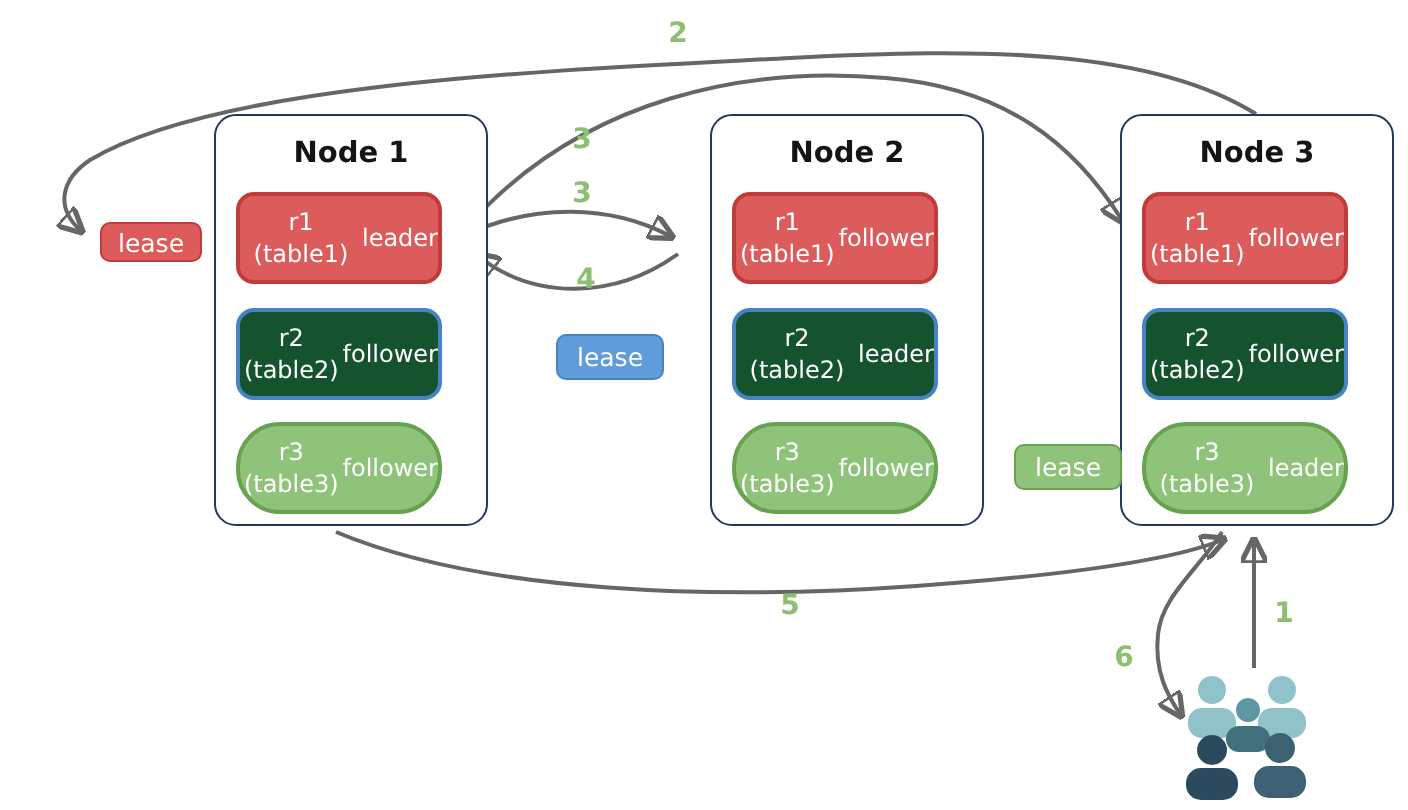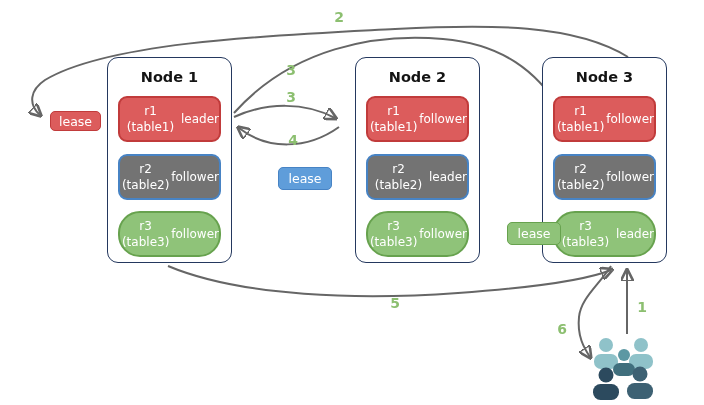--- a/index.html
+++ b/index.html
@@ -14,21 +14,21 @@
   .arrows {
     position: absolute;
     left: 0; top: 0;
     width: 704px; height: 405px;
     pointer-events: none;
   }
   .arrows path { stroke: #666666; stroke-width: 2; fill: none; }
   .node {
     position: absolute;
     top: 57px;
-    width: 125px;
+    width: 137px;
     height: 206px;
     background: #ffffff;
     border: 1.5px solid #24385E;
     border-radius: 11px;
     box-sizing: border-box;
   }
   .node-title {
     position: absolute;
     top: 11px; left: 0; right: 0;
     text-align: center;
@@ -46,21 +46,21 @@
     display: flex;
     flex-direction: row;
     align-items: center;
     justify-content: center;
     color: #ffffff;
     font-size: 12px;
     line-height: 1.35;
     text-align: center;
   }
   .replica.red   { background: #DC5C5C; border: 2px solid #C13B3B; }
-  .replica.blue  { background: #737373; border: 2px solid #4783C4; }
+  .replica.blue  { background: #14532d; border: 2px solid #4783C4; }
   .replica.green { background: #8FC379; border: 2px solid #67A24E; }
   .r1 { top: 38px; }
   .r2 { top: 96px; }
   .r3 { top: 153px; border-radius: 22px; }
   .lease {
     position: absolute;
     display: flex;
     align-items: center;
     justify-content: center;
     color: #ffffff;
@@ -126,21 +126,21 @@
     <div class="replica blue r2">
       <span>r2 (table2)</span>
       <span>leader</span>
     </div>
     <div class="replica green r3">
       <span>r3 (table3)</span>
       <span>follower</span>
     </div>
   </div>
 
-  <div class="node" style="left:542px">
+  <div class="node" style="left:560px">
     <div class="node-title">Node 3</div>
     <div class="replica red r1">
       <span>r1 (table1)</span>
       <span>follower</span>
     </div>
     <div class="replica blue r2">
       <span>r2 (table2)</span>
       <span>follower</span>
     </div>
     <div class="replica green r3">

